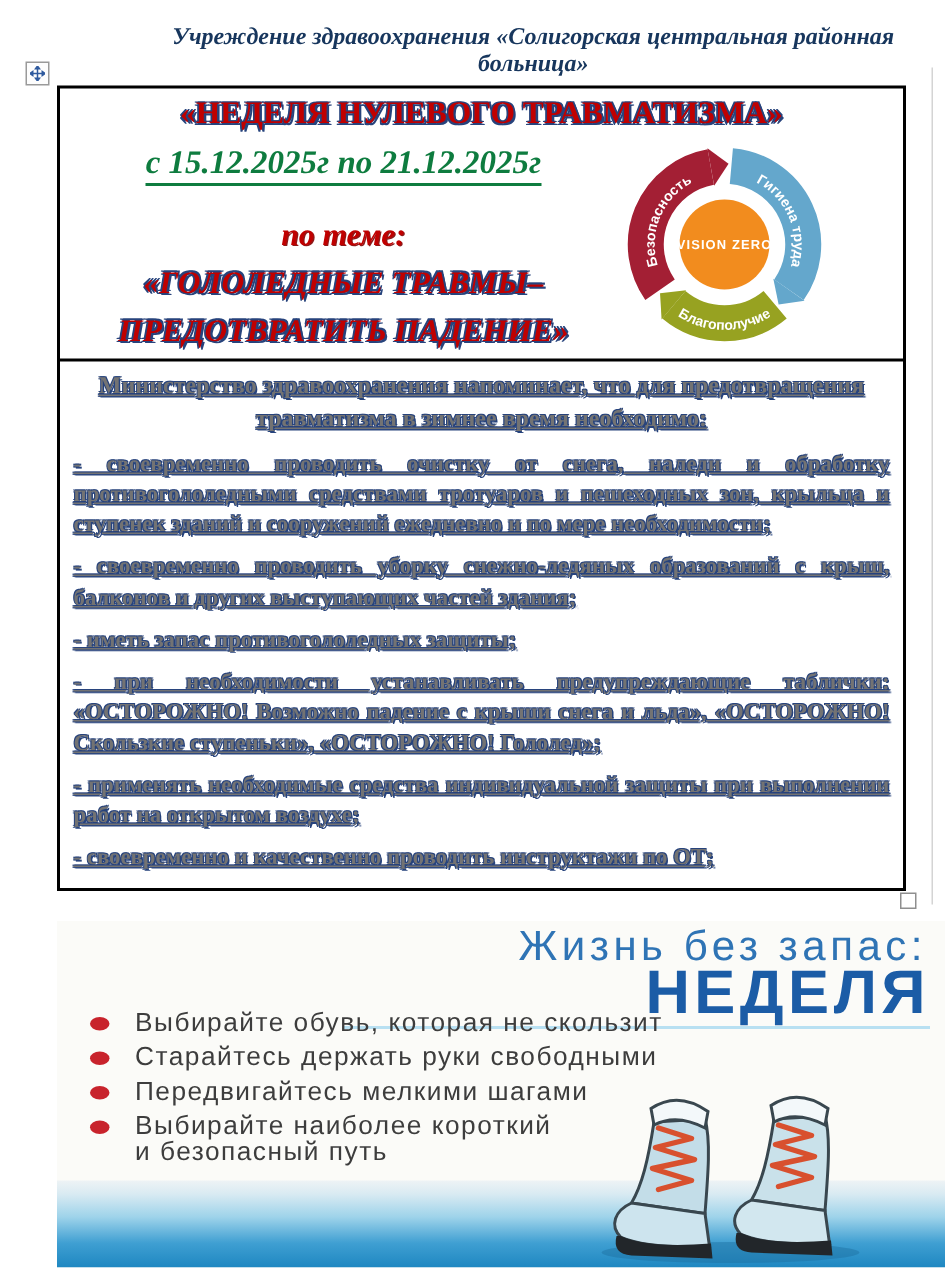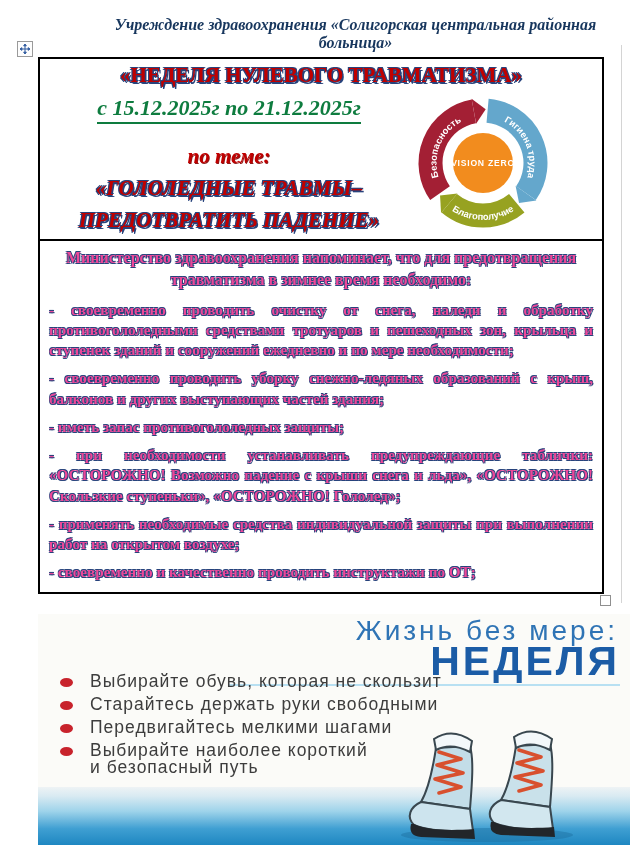--- a/index.html
+++ b/index.html
@@ -25,22 +25,22 @@
   .date-line{display:inline-block;margin-top:4px;font-size:22px;font-weight:bold;font-style:italic;
     color:#0e7c3f;border-bottom:2px solid #0e7c3f;padding-bottom:1px;}
   .topic-label{margin-top:20px;font-size:21px;font-weight:bold;font-style:italic;color:#c00000;
     text-shadow:0.8px 0.8px 0 #8d1a1a;}
   .topic-line{font-size:21px;font-weight:bold;font-style:italic;color:#c00000;margin-top:7px;
     text-shadow:-1px -1px 0 #27437c,1px -1px 0 #27437c,-1px 1px 0 #27437c,1.5px 1.5px 0 #27437c;}
   .logo-box{position:absolute;left:365px;top:29px;width:156px;height:150px;}
 
   .row-body{position:absolute;left:0;right:0;top:180px;bottom:0;border-top:2px solid #000;
     padding:4px 9px;box-sizing:border-box;overflow:hidden;}
-  .red-navy{color:#ec4899;
-    text-shadow:-0.6px -0.6px 0 #27437c,0.6px -0.6px 0 #27437c,-0.6px 0.6px 0 #27437c,1px 1px 0 #27437c;}
+  .red-navy{color:#737373;
+    text-shadow:-0.6px -0.6px 0 #27437c,0.6px -0.6px 0 #27437c,-0.6px 0.6px 0 #27437c,1px 1px 0 #27437c;text-decoration:underline;}
   .intro{margin:2px 0 8px 0;text-align:center;font-weight:bold;font-size:16px;line-height:1.4;}
   .bullet-p{margin:0 0 8px 0;text-align:justify;font-weight:bold;font-size:15.2px;line-height:1.33;}
   .bullet-p:last-child{margin-bottom:0;}
 
   .poster{position:absolute;left:38px;top:614px;width:592px;height:231px;background:#fbfbf8;overflow:hidden;}
   .poster-title-top{position:absolute;right:12px;top:1px;font-family:"Liberation Sans",sans-serif;
     font-size:28px;color:#2f74b5;letter-spacing:3px;}
   .poster-title-main{position:absolute;right:10px;top:24px;font-family:"Liberation Sans",sans-serif;
     font-size:41px;font-weight:bold;color:#1b5ca6;letter-spacing:3px;}
   .poster-underline{position:absolute;right:10px;top:70px;width:392px;height:2px;background:#b8e0f2;}
@@ -121,21 +121,21 @@
     <p class="bullet-p red-navy">- применять необходимые средства индивидуальной защиты при выполнении работ на открытом воздухе;</p>
     <p class="bullet-p red-navy">- своевременно и качественно проводить инструктажи по ОТ;</p>
     <p class="bullet-p red-navy">- осуществлять контроль над проведением противогололедных мероприятий.</p>
   </div>
 </div>
 
 <div class="resize-handle"></div>
 <div class="margin-line"></div>
 
 <div class="poster">
-  <div class="poster-title-top">Жизнь без мере:</div>
+  <div class="poster-title-top">Жизнь без запас:</div>
   <div class="poster-title-main">НЕДЕЛЯ</div>
   <div class="poster-underline"></div>
 
   <ul class="tips">
     <li>
       <span class="dot"></span>
       <span class="tip-text">Выбирайте обувь, которая не скользит</span>
     </li>
     <li>
       <span class="dot"></span>

